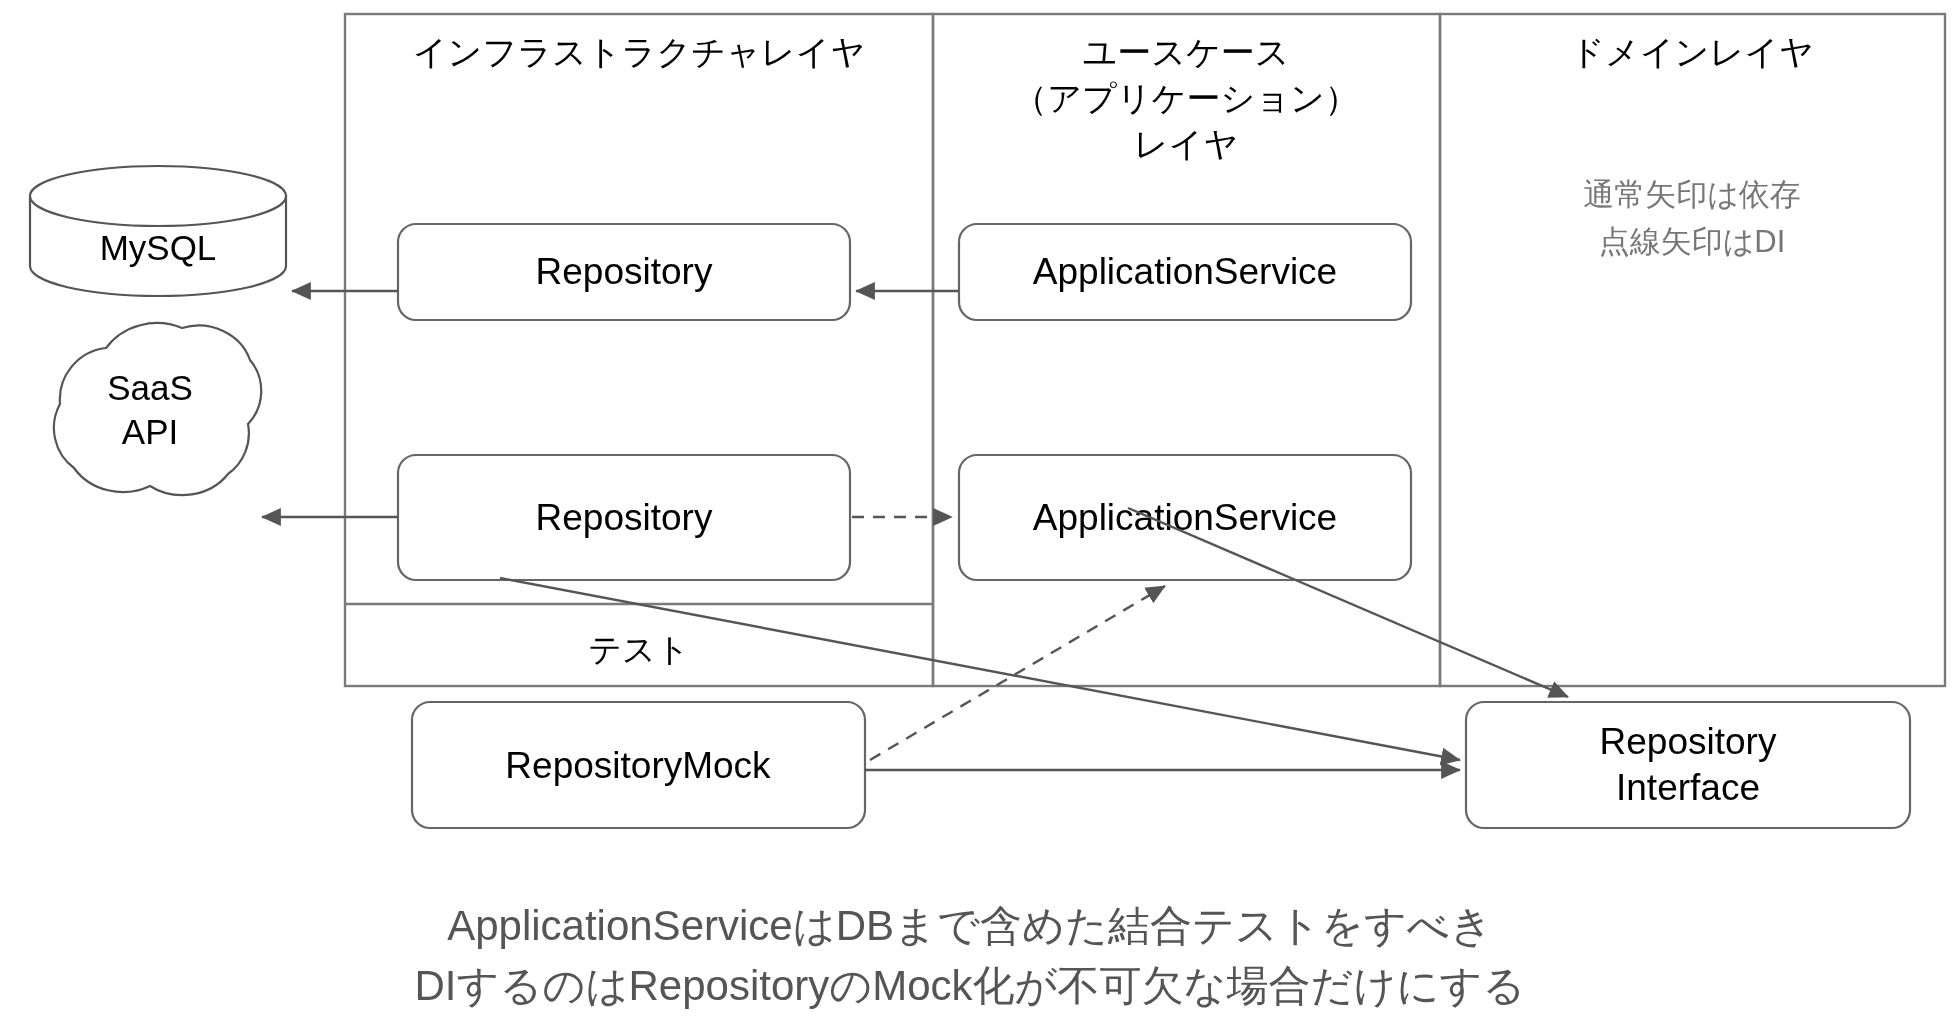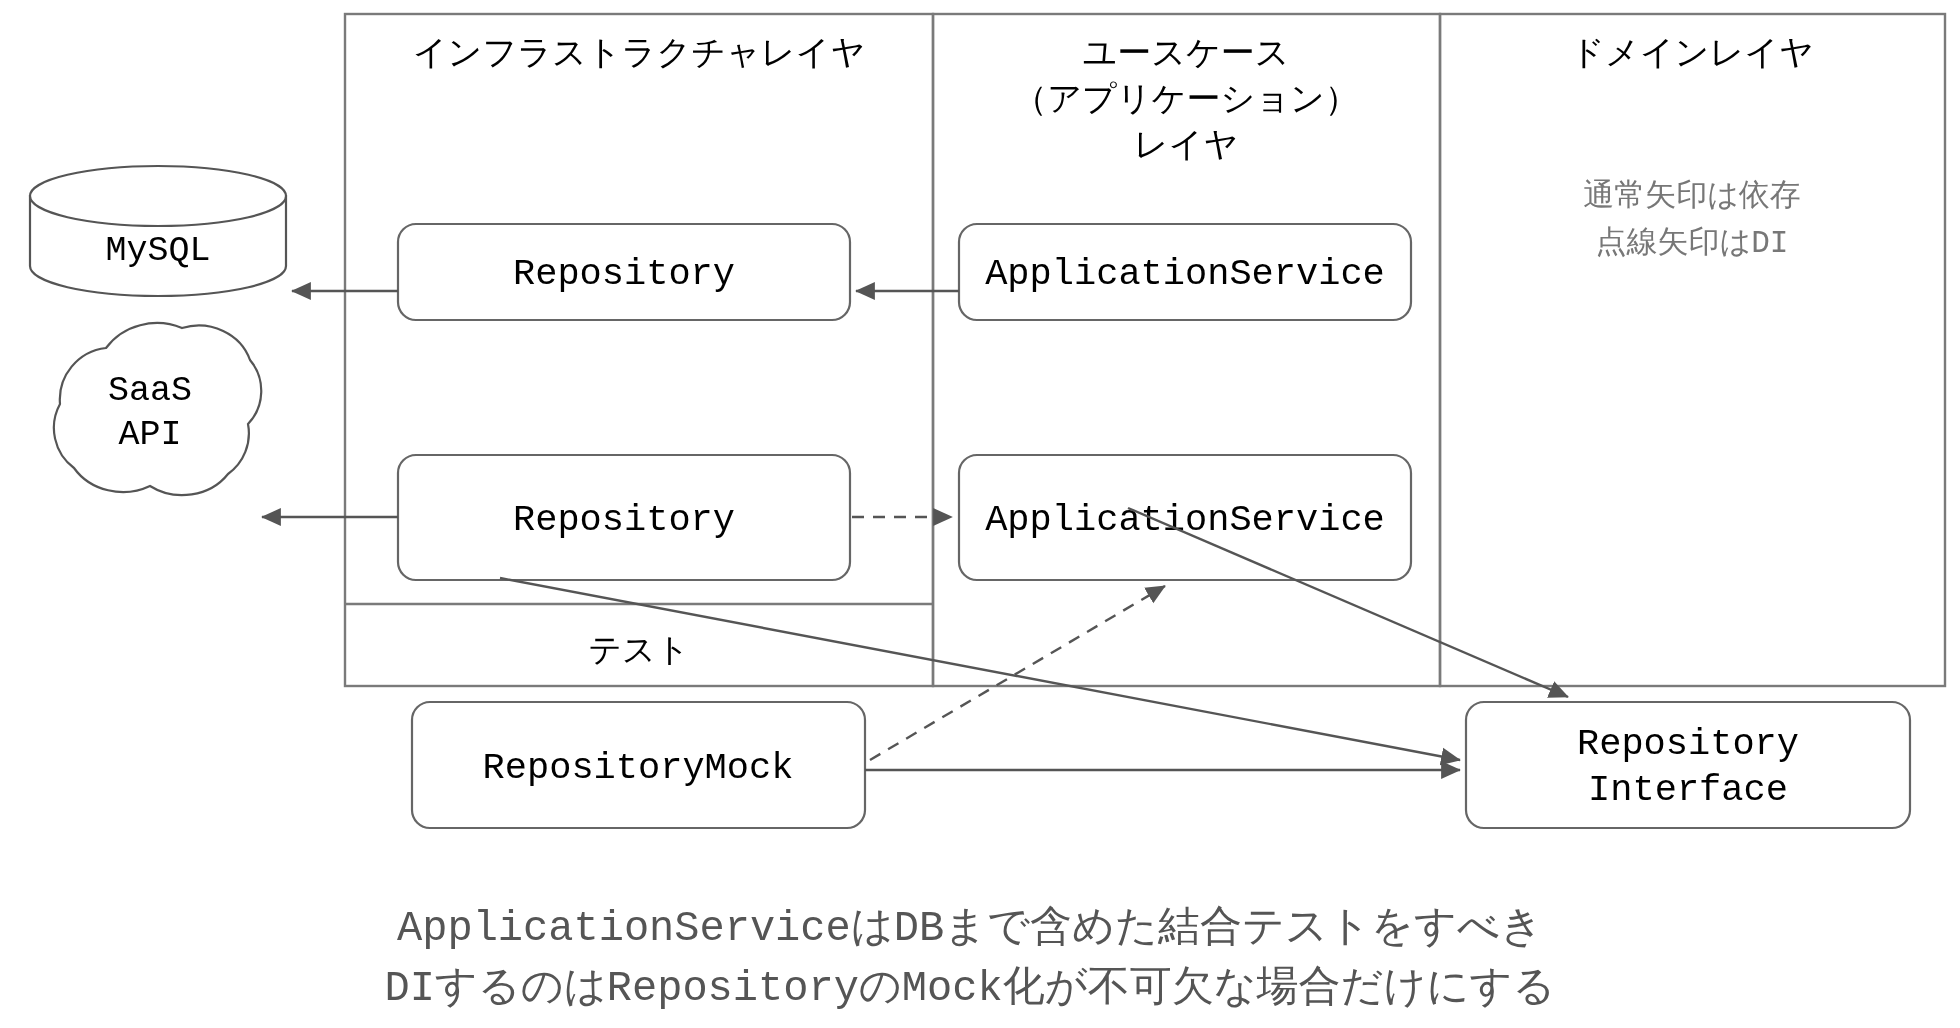--- a/index.html
+++ b/index.html
@@ -1,18 +1,18 @@
 <!DOCTYPE html>
 <html><head>
 <meta charset="utf-8">
 <style>
   html,body{margin:0;padding:0;background:#ffffff;}
   body{width:1960px;height:1028px;overflow:hidden;
        font-family:"Liberation Sans","DejaVu Sans",sans-serif;}
-  #stage{position:relative;width:1960px;height:1028px;font-family:Liberation Mono, monospace;}
+  #stage{position:relative;width:1960px;height:1028px;}
   svg#diagram{position:absolute;left:0;top:0;width:1960px;height:1028px;}
   .node-box{fill:#ffffff;stroke:#666666;stroke-width:2.2;}
   .panel{fill:none;stroke:#7a7a7a;stroke-width:2.4;}
   .divider{stroke:#7a7a7a;stroke-width:2.4;}
   .shape-line{fill:#ffffff;stroke:#555555;stroke-width:2.2;}
   .edge{stroke:#555555;stroke-width:2.4;fill:none;}
   .edge-dashed{stroke:#555555;stroke-width:2.4;fill:none;stroke-dasharray:12 9;}
   text{fill:#000000;}
   .t-layer{font-size:34px;text-anchor:middle;}
   .t-node{font-size:37px;text-anchor:middle;}

